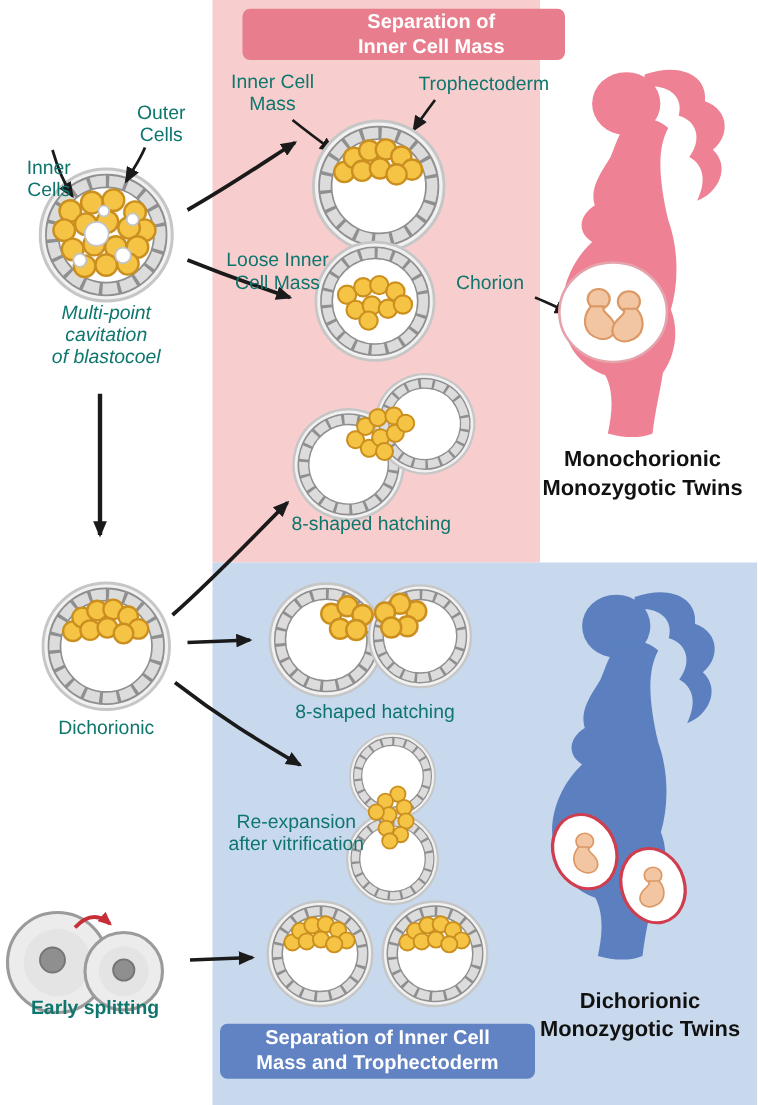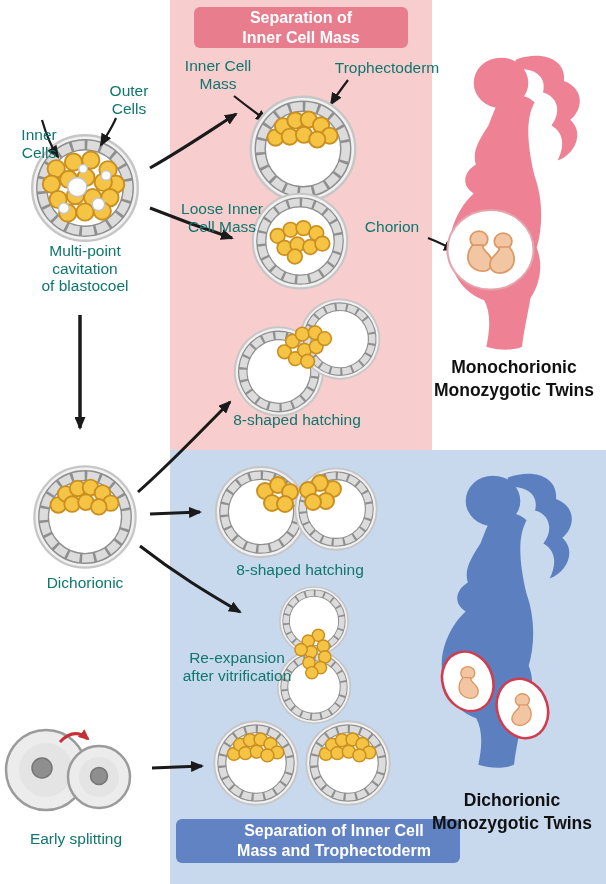--- a/index.html
+++ b/index.html
@@ -13,31 +13,31 @@
   svg.art{position:absolute;left:0;top:0;}
   .lbl{
     position:absolute;white-space:pre-line;text-align:center;
     font-size:15.5px;line-height:1.14;color:#0f766e;
   }
   .banner{
     position:absolute;white-space:pre-line;text-align:center;color:#fff;
     font-weight:bold;font-size:16px;line-height:1.25;border-radius:6px;
     display:flex;align-items:center;justify-content:center;
   }
-  .banner-pink{left:194px;top:7px;width:214px;height:41px;background:#e77d8d;}
-  .banner-blue{left:176px;top:819px;width:252px;height:44px;background:#6182c3;padding-left:32px;}
+  .banner-pink{left:194px;top:7px;width:214px;height:41px;background:#e77d8d;padding-left:44px;}
+  .banner-blue{left:176px;top:819px;width:252px;height:44px;background:#6182c3;}
   .result{
     position:absolute;white-space:pre-line;text-align:center;
     font-weight:bold;font-size:17.5px;line-height:1.3;color:#111;
   }
   .lbl-inner-cells{left:10px;top:86px;width:58px;margin-top:40px;}
   .lbl-outer-cells{left:98px;top:82px;width:62px;}
-  .lbl-multipoint{left:18px;top:242px;width:134px;}
+  .lbl-multipoint{left:18px;top:242px;width:134px;font-style:italic;}
   .lbl-blastocyst{left:33px;top:574px;width:104px;}
-  .lbl-early-splitting{left:18px;top:830px;width:116px;}
+  .lbl-early-splitting{left:18px;top:798px;width:116px;font-weight:bold;}
   .lbl-icm{left:176px;top:57px;width:84px;}
   .lbl-troph{left:296px;top:59px;width:116px;margin-left:33px;}
   .lbl-loose{left:172px;top:161px;width:100px;margin-top:39px;}
   .lbl-hatch-top{left:222px;top:411px;width:150px;}
   .lbl-chorion{left:356px;top:218px;width:72px;}
   .lbl-hatch-bottom{left:225px;top:561px;width:150px;}
   .lbl-reexpansion{left:172px;top:627px;width:130px;margin-top:22px;}
   .result-mono{left:420px;top:356px;width:188px;}
   .result-di{left:418px;top:789px;width:188px;}
 </style>

